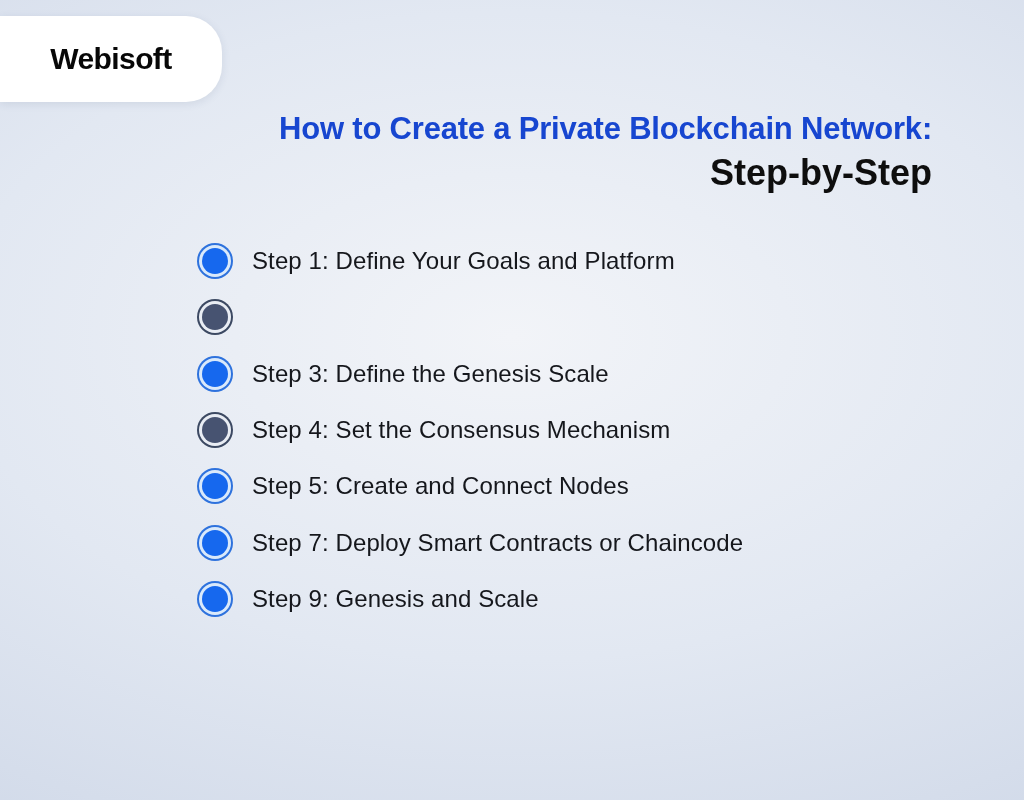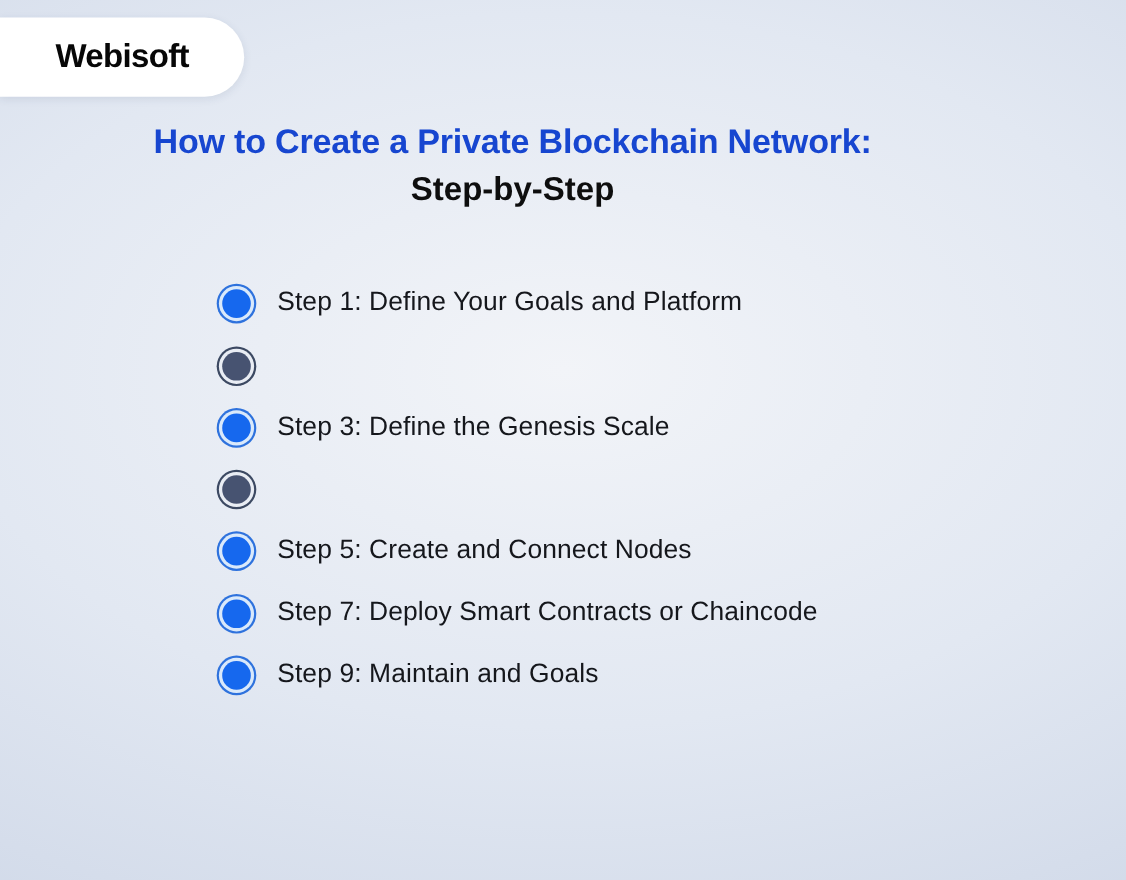--- a/index.html
+++ b/index.html
@@ -24,64 +24,64 @@
     background: radial-gradient(ellipse 120% 90% at 50% 42%,
                 var(--background-center) 0%,
                 #e2e8f2 45%,
                 var(--background-edge) 100%);
   }
   .logo-pill {
     position: absolute;
     left: 0;
     top: 16px;
     width: 222px;
-    height: 72px;
+    height: 86px;
     background: #ffffff;
     border-radius: 0 36px 36px 0;
     box-shadow: 0 2px 8px rgba(40, 60, 100, 0.10);
     display: flex;
     align-items: center;
     justify-content: center;
   }
   .logo-text {
     font-size: 30px;
     font-weight: 700;
     letter-spacing: -0.6px;
     color: #070707;
   }
   .title-wrap {
     position: absolute;
     top: 110px;
     left: 0;
     width: 932px;
-    text-align: center;
+    text-align: right;
   }
   .title-line1 {
     font-size: 31px;
     line-height: 38px;
     font-weight: 700;
     color: var(--title-accent);
     letter-spacing: -0.2px;
   }
   .title-line2 {
     margin-top: 7px;
-    font-size: 30px;
+    font-size: 36px;
     line-height: 36px;
     font-weight: 700;
     color: var(--title-secondary);
   }
   .steps-list {
     position: absolute;
     left: 201px;
     top: 233px;
     width: 740px;
   }
   .step-row {
     display: flex;
-    align-items: flex-end;
+    align-items: center;
     height: 56.3px;
   }
   .bullet {
     flex: none;
     width: 26px;
     height: 26px;
     border-radius: 50%;
     margin-left: 1px;
     margin-right: 24px;
   }
@@ -119,26 +119,27 @@
   </div>
   <div class="step-row" data-variant="dark">
     <span class="bullet"></span>
   </div>
   <div class="step-row" data-variant="blue">
     <span class="bullet"></span>
     <span class="step-label">Step 3: Define the Genesis Scale</span>
   </div>
   <div class="step-row" data-variant="dark">
     <span class="bullet"></span>
+    <span class="step-label">Step 4: Set the Consensus Mechanism</span>
   </div>
   <div class="step-row" data-variant="blue">
     <span class="bullet"></span>
     <span class="step-label">Step 5: Create and Connect Nodes</span>
   </div>
   <div class="step-row" data-variant="blue">
     <span class="bullet"></span>
     <span class="step-label">Step 7: Deploy Smart Contracts or Chaincode</span>
   </div>
   <div class="step-row" data-variant="blue">
     <span class="bullet"></span>
-    <span class="step-label">Step 9: Maintain and Goals</span>
+    <span class="step-label">Step 9: Genesis and Scale</span>
   </div>
 </div>
 
 </body></html>

